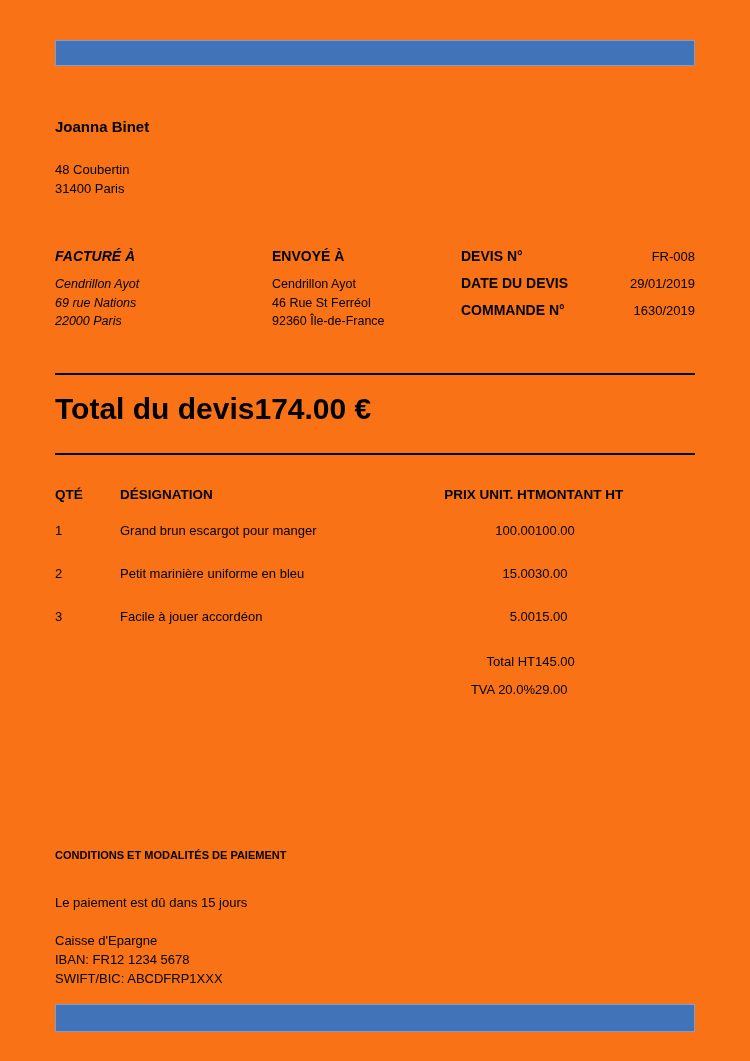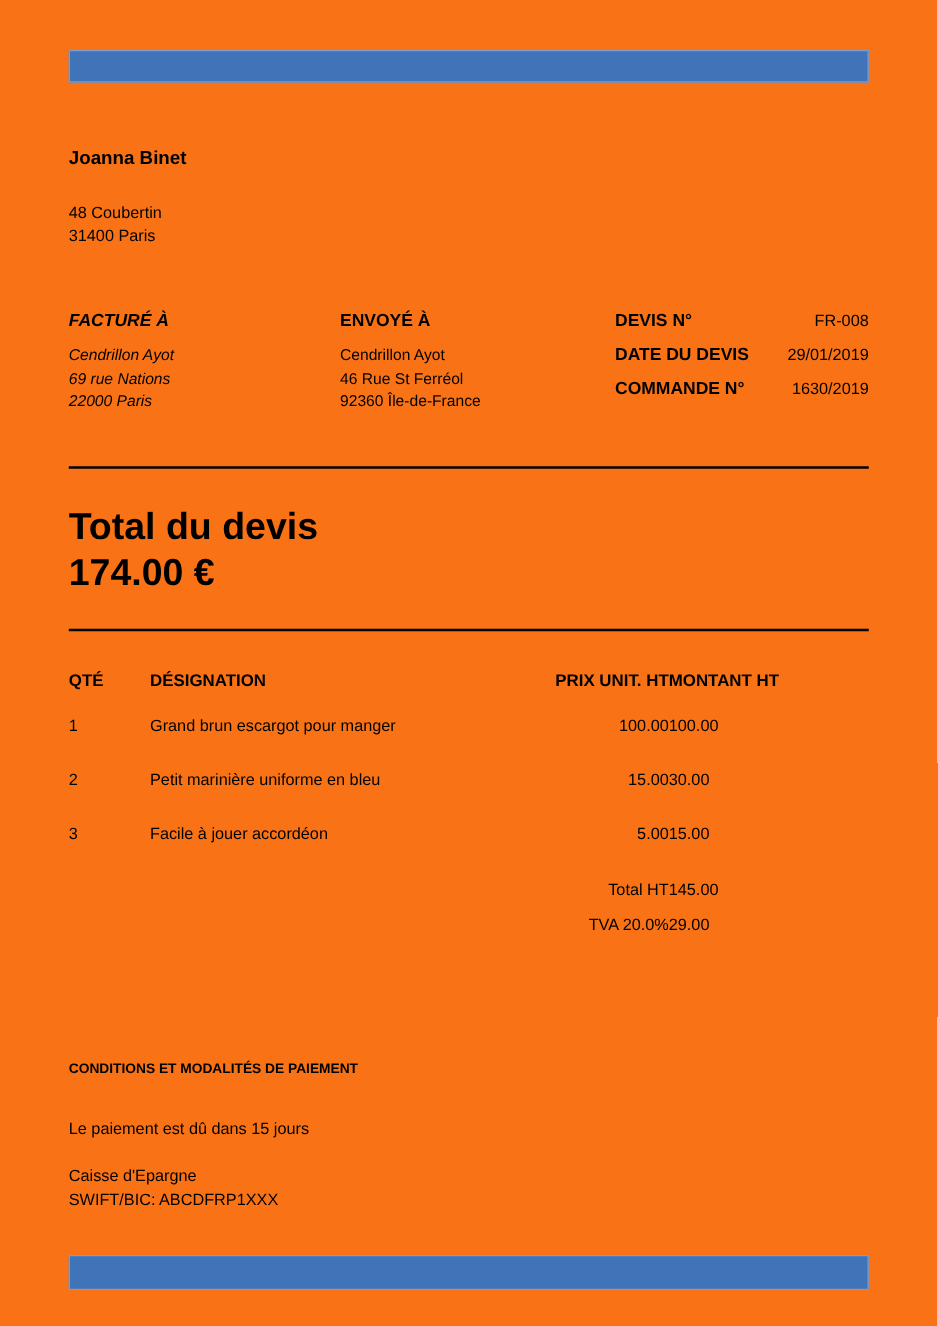--- a/index.html
+++ b/index.html
@@ -45,21 +45,21 @@
     margin-top: 24px;
     font-size: 13px;
     line-height: 19px;
   }
   .info-row {
     display: flex;
     margin-top: 50px;
   }
   .col-billed { width: 217px; font-style: italic; }
   .col-shipped { width: 189px; }
-  .col-meta { flex: 1; margin-left: 31px; }
+  .col-meta { flex: 1; }
   .block-label {
     font-size: 14px;
     font-weight: bold;
     line-height: 17px;
   }
   .block-lines {
     margin-top: 10px;
     font-size: 12.5px;
     line-height: 18.5px;
   }
@@ -81,22 +81,21 @@
     border: none;
     border-top: 2px solid #000000;
     margin-top: 0;
   }
   .rule-1 { margin-top: 42px; }
   .rule-2 { margin-top: 26px; }
   .total-banner {
     display: flex;
     justify-content: flex-start;
     align-items: baseline;
-    margin-top: 28px;
-    flex-direction: column;
+    margin-top: 15px;
   }
   .total-banner-title, .total-banner-amount {
     font-size: 30px;
     font-weight: bold;
     line-height: 37px;
   }
   .items { margin-top: 32px; }
   .grid-row {
     display: grid;
     grid-template-columns: 65px 1fr 140px 160px;
@@ -226,18 +225,19 @@
       </div>
     </div>
 
   </div>
 
   <div class="payment">
     <div class="payment-title">CONDITIONS ET MODALITÉS DE PAIEMENT</div>
     <div class="payment-terms">Le paiement est dû dans 15 jours</div>
     <div class="payment-bank">
       <div>Caisse d'Epargne</div>
+      <div>IBAN: FR12 1234 5678</div>
       <div>SWIFT/BIC: ABCDFRP1XXX</div>
     </div>
   </div>
 
   <div class="accent-bar bottom-bar" style="background: rgb(65, 115, 184);"></div>
 </div>
 
 </body></html>

